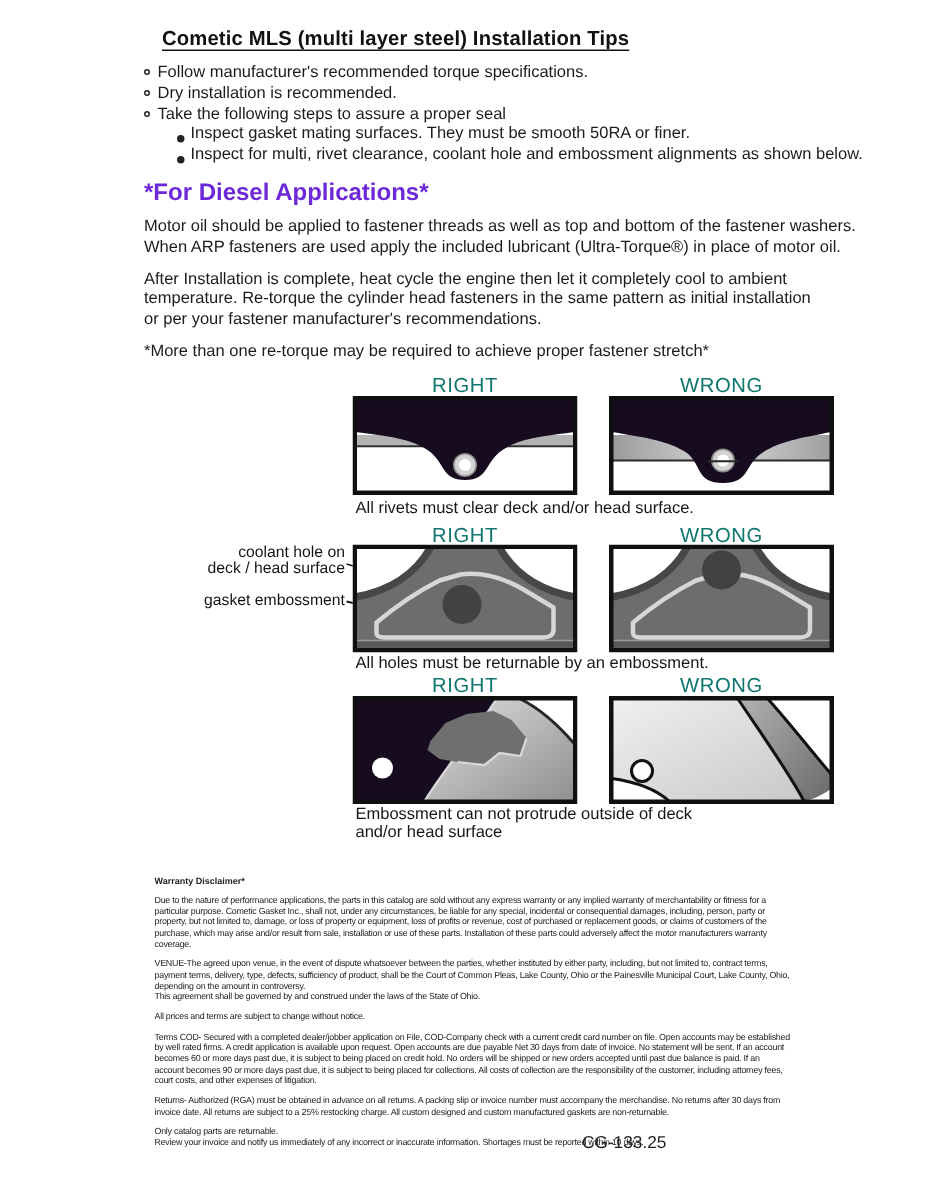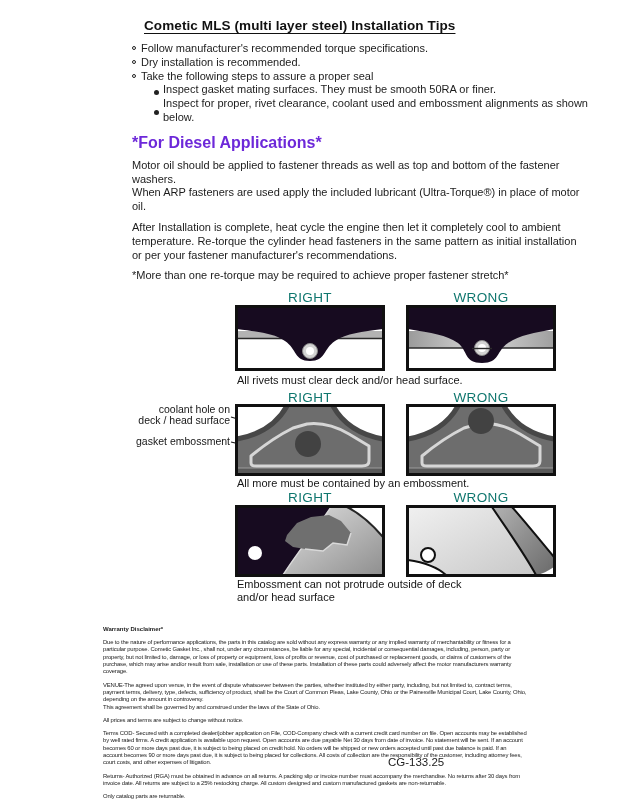--- a/index.html
+++ b/index.html
@@ -1,21 +1,21 @@
 <!DOCTYPE html>
 <html><head>
 <meta charset="utf-8">
 <style>
   * { margin:0; padding:0; box-sizing:border-box; }
   html,body { background:#ffffff; }
   .page {
     position:relative; width:618px; height:800px; background:#ffffff;
     font-family:"Liberation Sans", sans-serif; color:#1c1c1c; overflow:hidden;
   }
-  .content { padding:18px 25px 0 96px;margin-left:36px; }
+  .content { padding:18px 25px 0 96px; }
 
   .title {
     margin-left:12px; margin-bottom:9px;
     font-size:13.5px; font-weight:bold;
     text-decoration:underline; text-underline-offset:3px;
     letter-spacing:0.1px; color:#111;
   }
 
   .bullets { font-size:11px; line-height:13.8px; }
   .brow { display:flex; align-items:flex-start; }
@@ -74,21 +74,21 @@
       <div class="brow">
         <span class="bullet-open"></span>
         <span>Take the following steps to assure a proper seal</span>
       </div>
       <div class="brow sub">
         <span class="bullet-solid"></span>
         <span>Inspect gasket mating surfaces.  They must be smooth 50RA or finer.</span>
       </div>
       <div class="brow sub">
         <span class="bullet-solid"></span>
-        <span>Inspect for proper, rivet clearance, coolant used and embossment alignments as shown below.</span>
+        <span>Inspect for multi, rivet clearance, coolant hole and embossment alignments as shown below.</span>
       </div>
     </div>
 
     <div class="diesel-heading">*For Diesel Applications*</div>
     <div class="para">Motor oil should be applied to fastener threads as well as top and bottom of the fastener washers.
 When ARP fasteners are used apply the included lubricant (Ultra-Torque®) in place of motor oil.</div>
     <div class="para">After Installation is complete, heat cycle the engine then let it completely cool to ambient
 temperature. Re-torque the cylinder head fasteners in the same pattern as initial installation
 or per your fastener manufacturer's recommendations.</div>
     <div class="para">*More than one re-torque may be required to achieve proper fastener stretch*</div>
@@ -165,21 +165,21 @@
         <path d="M52,2 C42,20 24,31 2,35" stroke="#474747" stroke-width="5" fill="none"></path>
         <path d="M148,2 H98 C108,20 126,31 148,35 Z" fill="#ffffff"></path>
         <path d="M98,2 C108,20 126,31 148,35" stroke="#474747" stroke-width="5" fill="none"></path>
         <rect x="2" y="64" width="146" height="6" fill="#595959"></rect>
         <line x1="2" y1="64" x2="148" y2="64" stroke="#9c9c9c" stroke-width="1"></line>
         <path d="M16,59 V52 C28,42 44,31 58,24 L72,20 C88,18 102,23 114,30 L134,42 V57 C134,60.5 131,62 127,62 H21 C17.5,62 16,60.5 16,59 Z" stroke="#d6d6d6" stroke-width="3" fill="none" stroke-linejoin="round"></path>
         <circle cx="75" cy="17" r="13" fill="#424242"></circle>
         <rect x="1.5" y="1.5" width="147" height="69" fill="none" stroke="#101010" stroke-width="3"></rect>
       </svg>
     </div>
-    <div class="caption" style="top:187px;">All more must be contained by an embossment.</div>
+    <div class="caption" style="top:187px;">All holes must be returnable by an embossment.</div>
 
     <div class="dlabel pos-left" style="top:200px;">RIGHT</div>
     <div class="dlabel pos-right" style="top:200px;">WRONG</div>
 
     <div class="panel pos-left" style="top:215px;">
       <svg width="150" height="72" viewBox="0 0 150 72">
         <defs>
           <linearGradient id="g3" x1="0" y1="0" x2="1" y2="1">
             <stop offset="0" stop-color="#e0e0e0"></stop>
               <stop offset="1" stop-color="#8f8f8f"></stop>

